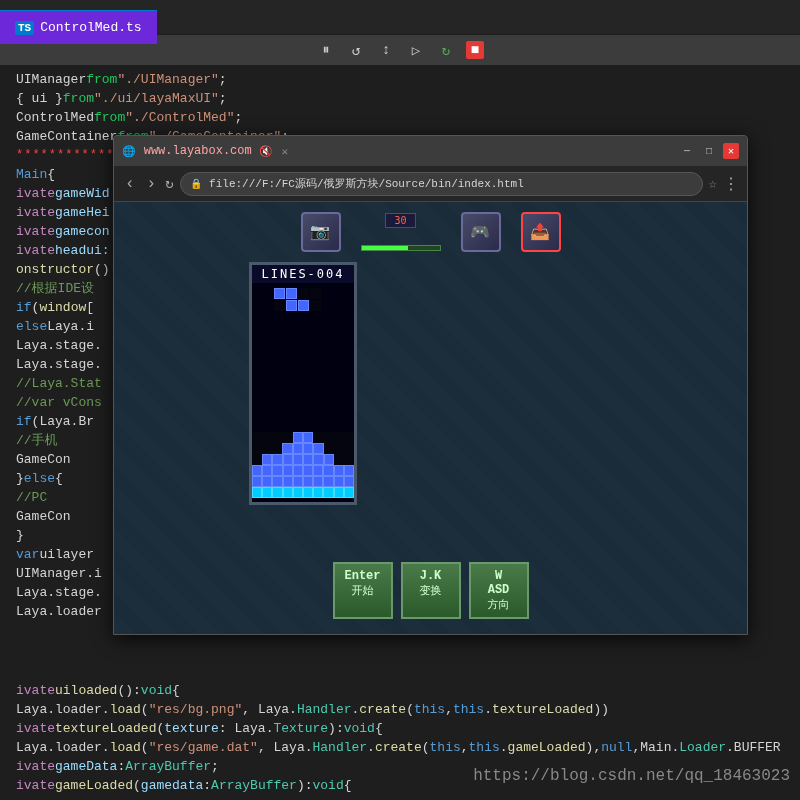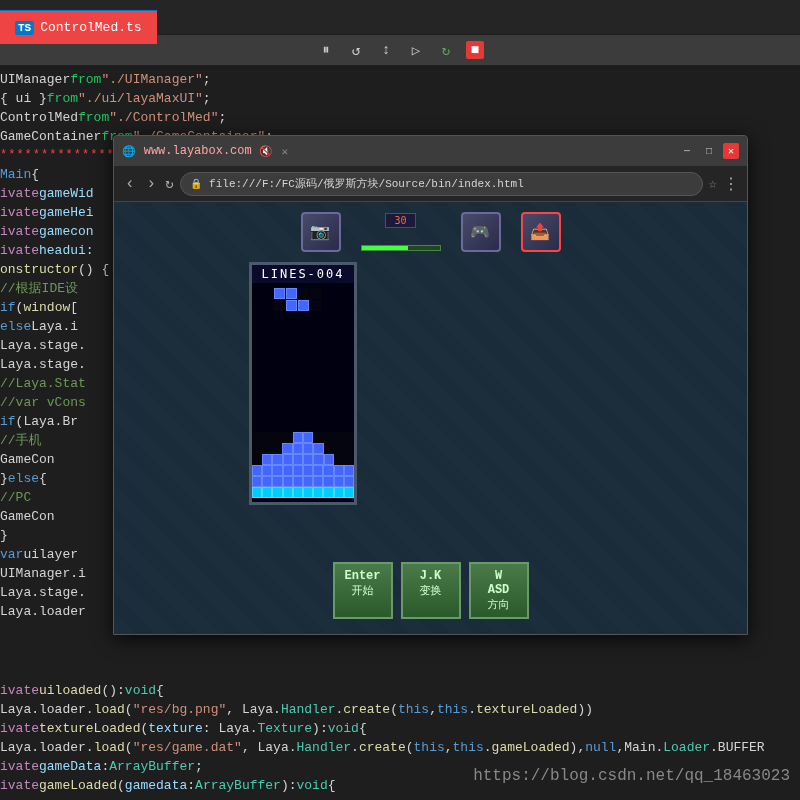--- a/index.html
+++ b/index.html
@@ -24,21 +24,21 @@
 
     
     #tab-bar {
       height: 35px;
       background: #252526;
       display: flex;
       align-items: center;
       border-bottom: 1px solid #1e1e1e;
     }
     #active-tab {
-      background: #ef4444;
+      background: #6d28d9;
       color: #ffffff;
       padding: 0 15px;
       height: 100%;
       display: flex;
       align-items: center;
       font-size: 13px;
       border-top: 1px solid #007acc;
       gap: 6px;
       margin-top: 20px;
     }
@@ -80,21 +80,21 @@
       position: absolute;
       top: 65px;
       left: 0;
       width: 800px;
       height: 800px;
       padding: 5px 0;
       line-height: 19px;
     }
     .code-line {
       display: flex;
-      padding: 0 5px 0 0;
+      padding: 0 5px 0 16px;
       white-space: nowrap;
       font-size: 13px;
       line-height: 19px;
     }
     .kw-from { color: #22c55e; text-align: right; }
     .str { color: #ce9178; }
     .kw { color: #569cd6; }
     .fn { color: #dcdcaa; }
     .type { color: #4ec9b0; }
     .comment { color: #6a9955; }

